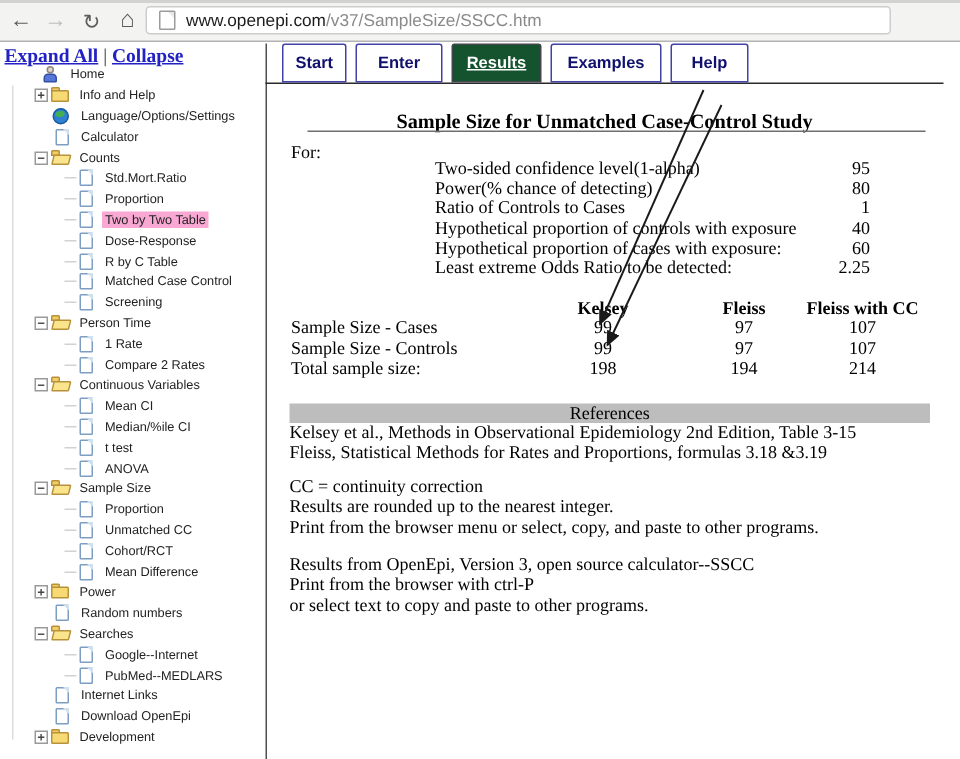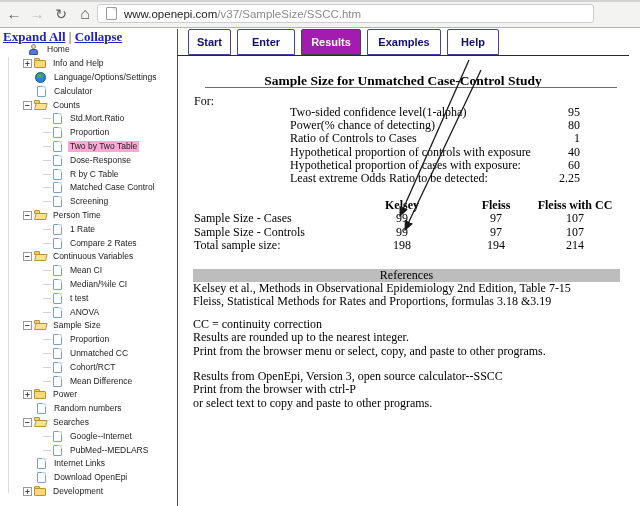--- a/index.html
+++ b/index.html
@@ -73,21 +73,21 @@
   .cframe-top{position:absolute;left:177px;top:55px;width:452px;height:1px;background:#2a2a2a;}
   .tabbar{position:absolute;left:188px;top:29px;height:26px;display:flex;gap:6px;}
   .tab{box-sizing:border-box;border:1px solid #4343a5;border-radius:2px 2px 0 0;background:#fff;
        color:#10106e;font-weight:bold;font-size:11px;display:flex;align-items:center;
        justify-content:center;cursor:pointer;}
   .tabbar .tab:nth-child(1){width:43px;}
   .tabbar .tab:nth-child(2){width:58px;}
   .tabbar .tab:nth-child(3){width:60px;}
   .tabbar .tab:nth-child(4){width:74px;}
   .tabbar .tab:nth-child(5){width:52px;}
-  .tab.active{background:#a21caf;color:#fff;border-color:#45454d;}
+  .tab.active{background:#14532d;color:#fff;border-color:#45454d;text-decoration:underline;}
   .title{position:absolute;left:177px;top:57px;width:452px;text-align:center;
          font:bold 13.5px "Liberation Serif",serif;color:#000;margin-top:16px;}
   .hr1{position:absolute;left:205px;top:87px;width:412px;height:1px;background:#6e6e6e;}
   .forlbl{position:absolute;left:194px;top:94px;font:12px "Liberation Serif",serif;}
   .params{position:absolute;left:290px;top:106px;width:290px;font:12px "Liberation Serif",serif;}
   .prow{display:flex;justify-content:space-between;height:13.2px;line-height:13.2px;}
 
   .rtable{position:absolute;left:194px;top:199px;display:grid;
           grid-template-columns:149px 118px 70px 88px;
           font:12px/13.4px "Liberation Serif",serif;}
@@ -342,21 +342,21 @@
       <div class="vcell">97</div>
       <div class="vcell">107</div>
       <div class="lcell">Total sample size:</div>
       <div class="vcell">198</div>
       <div class="vcell">194</div>
       <div class="vcell">214</div>
     </div>
 
   <div class="refsbar">References</div>
   <div class="textlines reflines">
-      <div>Kelsey et al., Methods in Observational Epidemiology 2nd Edition, Table 7-15</div>
+      <div>Kelsey et al., Methods in Observational Epidemiology 2nd Edition, Table 3-15</div>
       <div>Fleiss, Statistical Methods for Rates and Proportions, formulas 3.18 &amp;3.19</div>
     </div>
   <div class="textlines notes1">
       <div>CC = continuity correction</div>
       <div>Results are rounded up to the nearest integer.</div>
       <div>Print from the browser menu or select, copy, and paste to other programs.</div>
     </div>
   <div class="textlines notes2">
       <div>Results from OpenEpi, Version 3, open source calculator--SSCC</div>
       <div>Print from the browser with ctrl-P</div>

